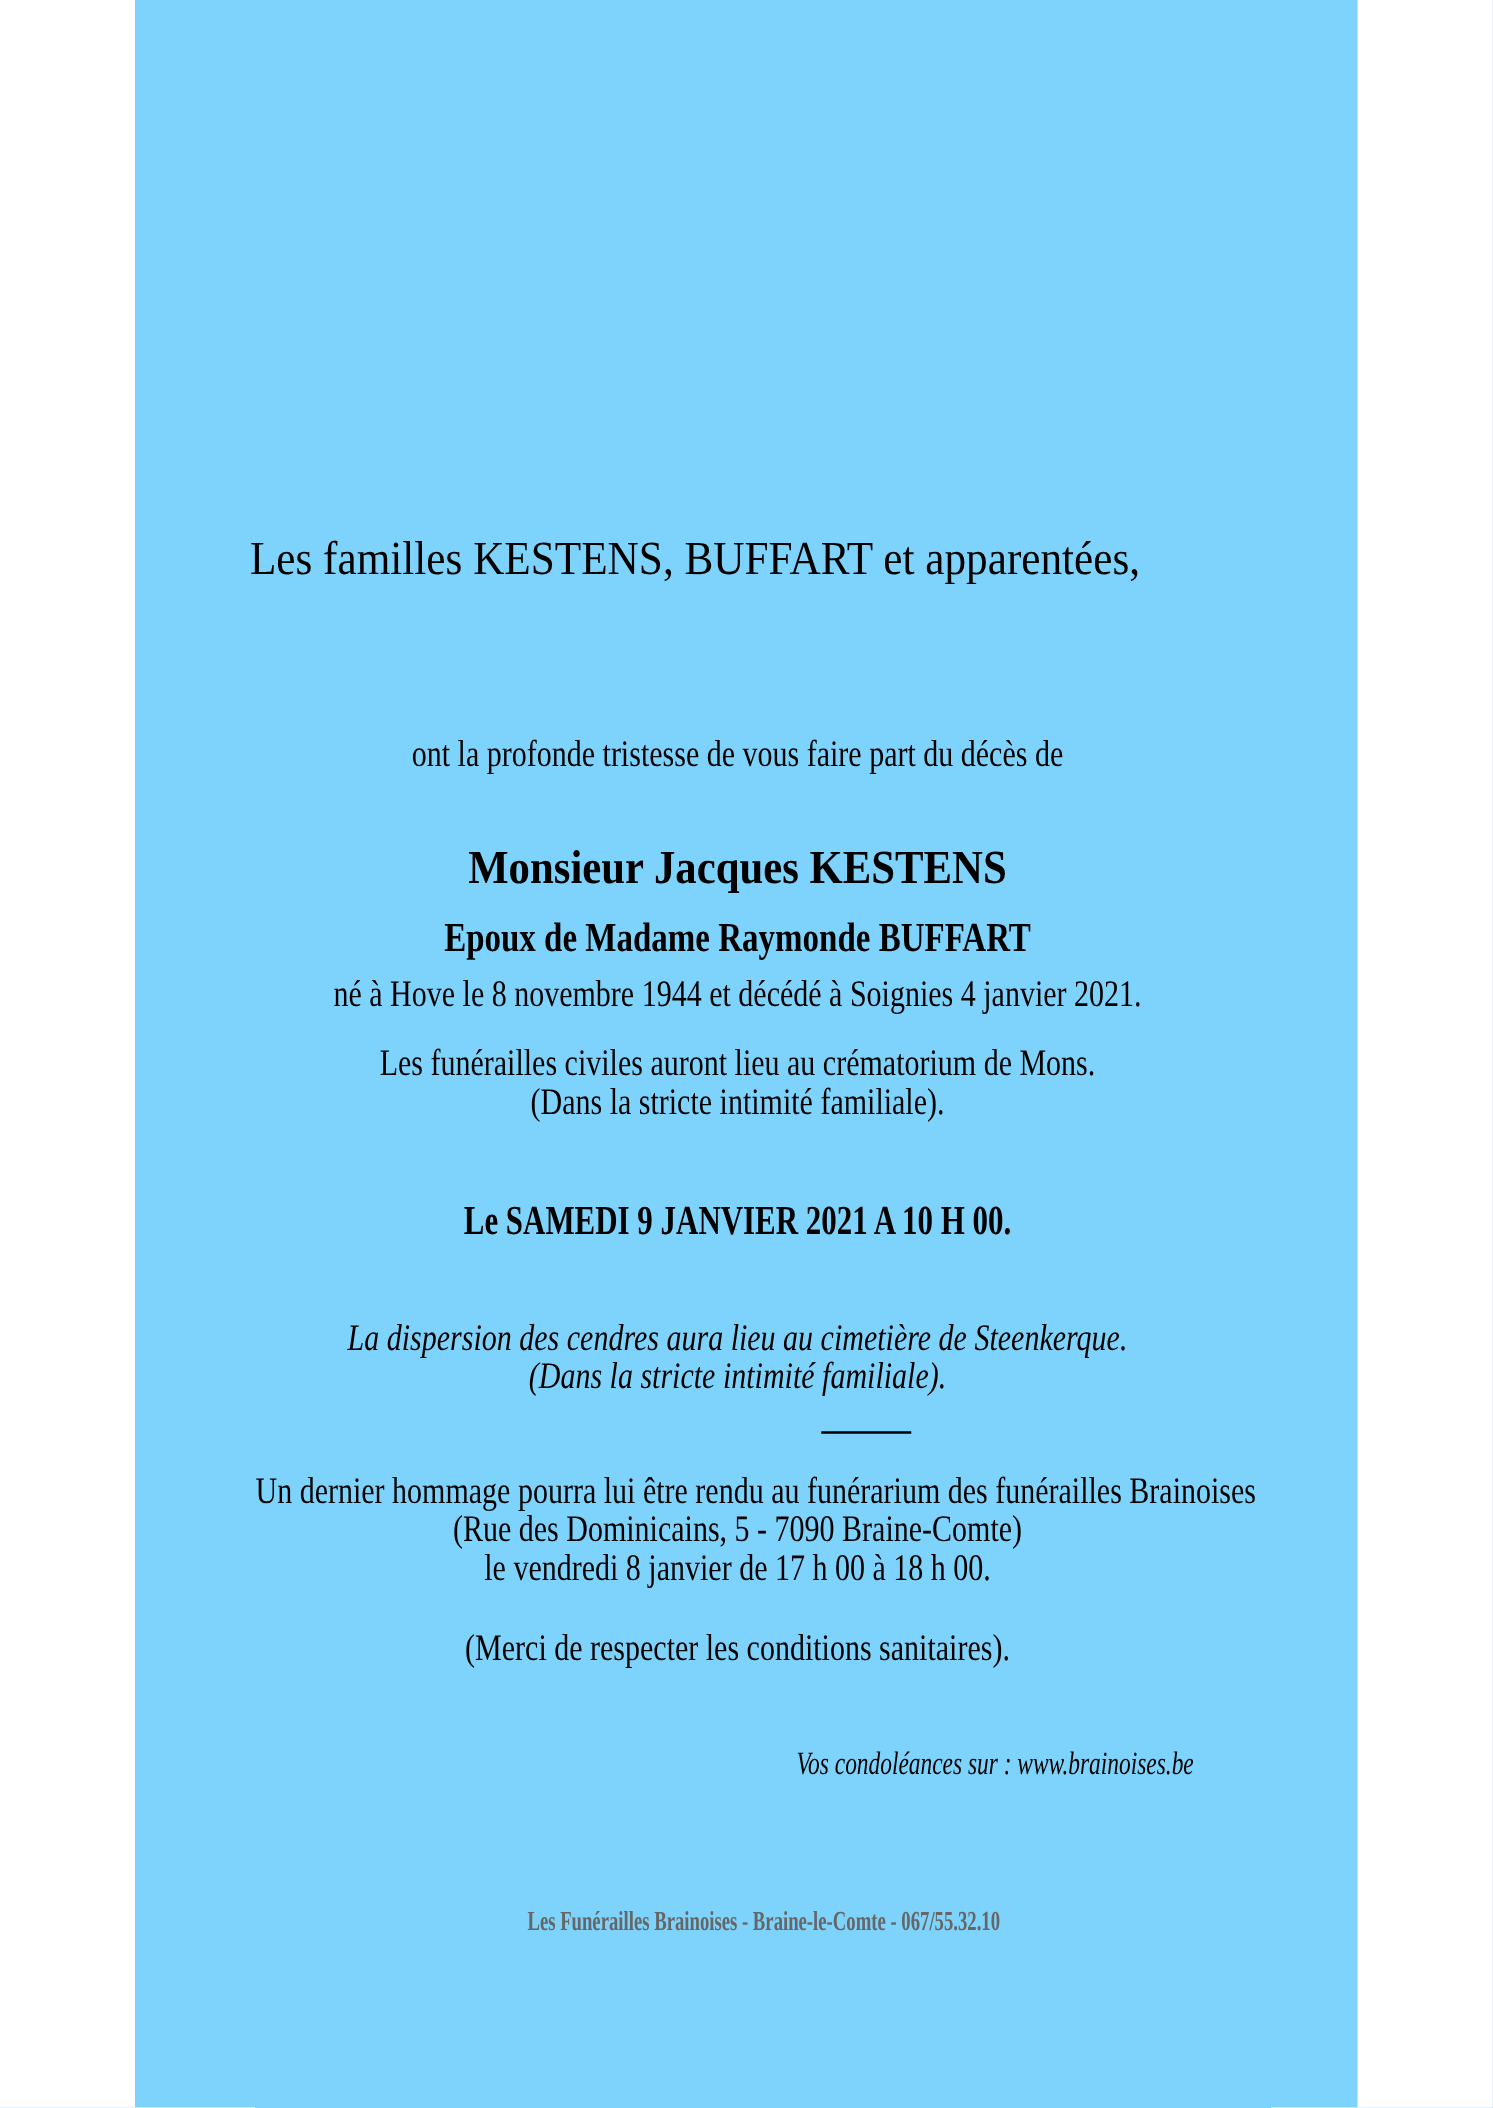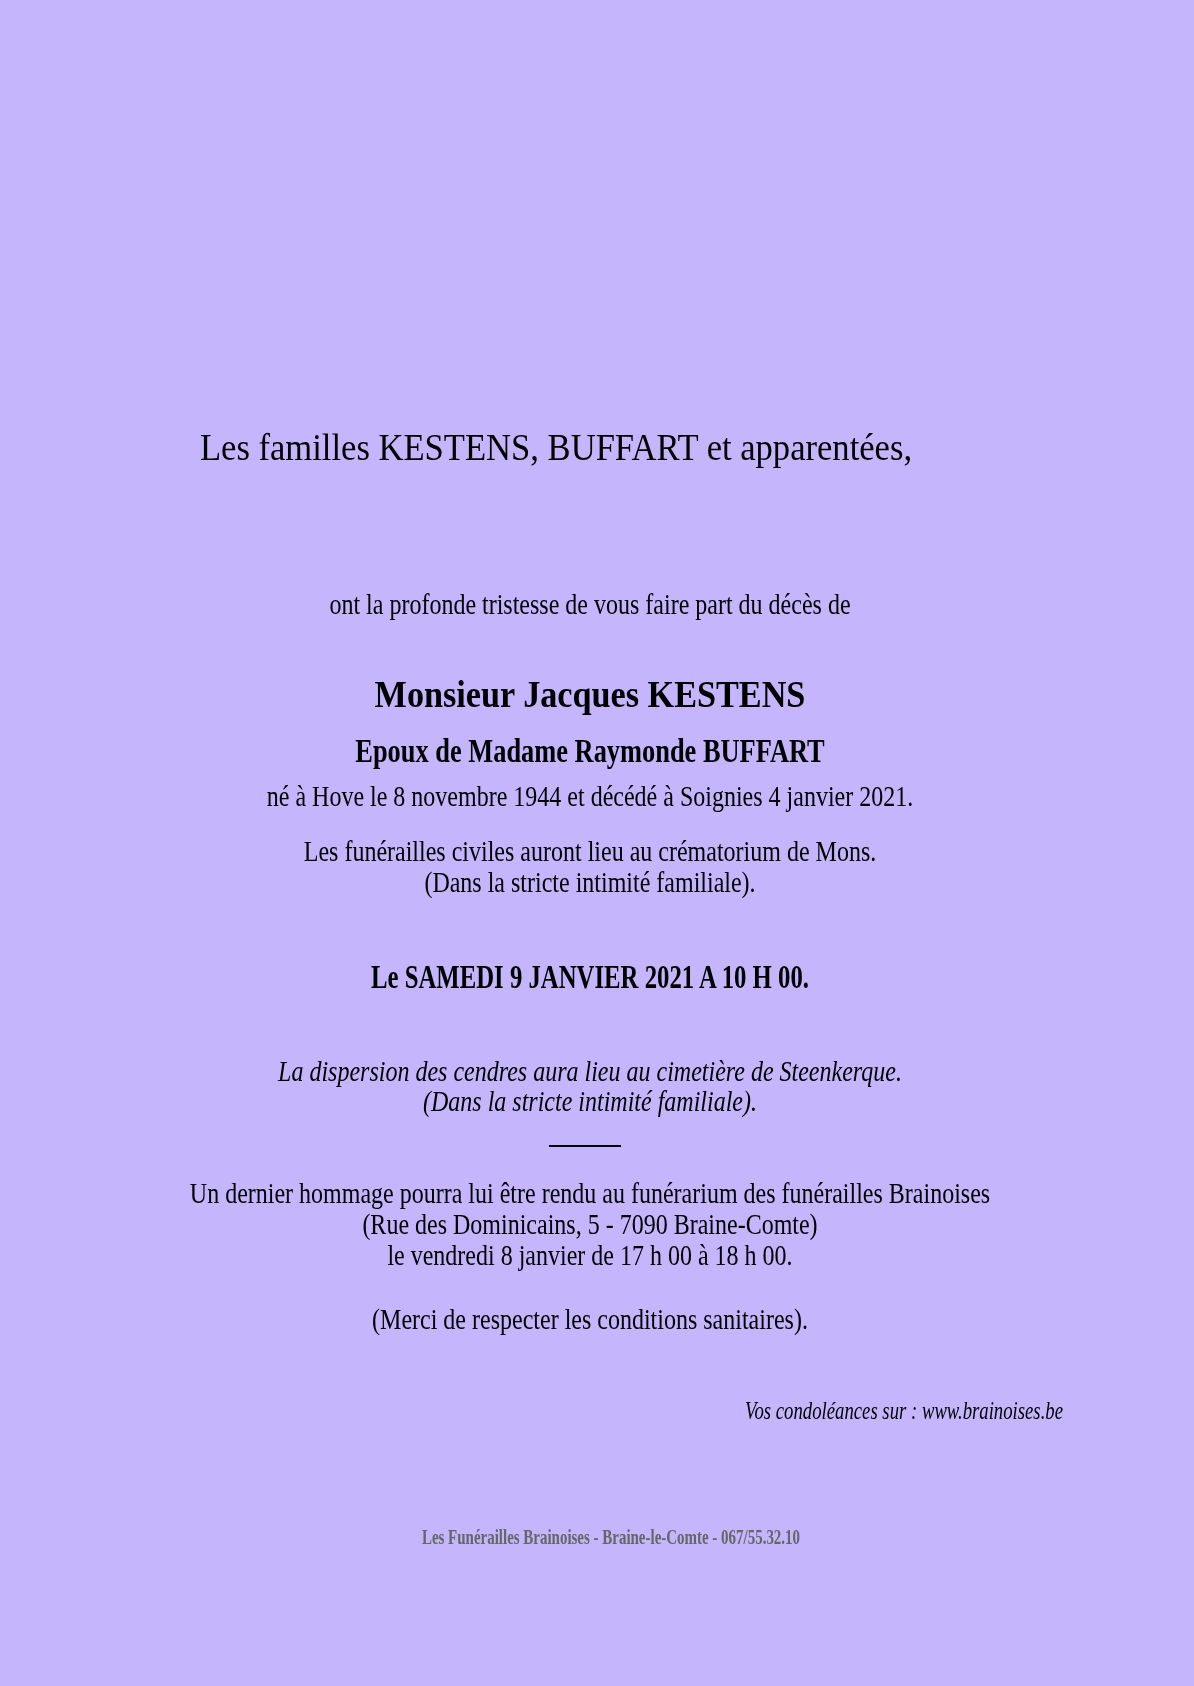--- a/index.html
+++ b/index.html
@@ -1,21 +1,21 @@
 <!DOCTYPE html>
 <html><head>
 <meta charset="utf-8">
 <style>
   * { margin: 0; padding: 0; box-sizing: border-box; }
   html, body { background: #ffffff; }
   .page {
     position: relative;
-    width: 1194px;
+    width: 978px;
     height: 1686px;
-    background: #c4b5fd;
+    background: #7dd3fc;
     color: #000000;
     font-family: "Liberation Serif", serif;
     overflow: hidden;
     margin: 0 auto;
   }
   .line {
     position: absolute;
     left: 0;
     right: 14px;
     text-align: center;

